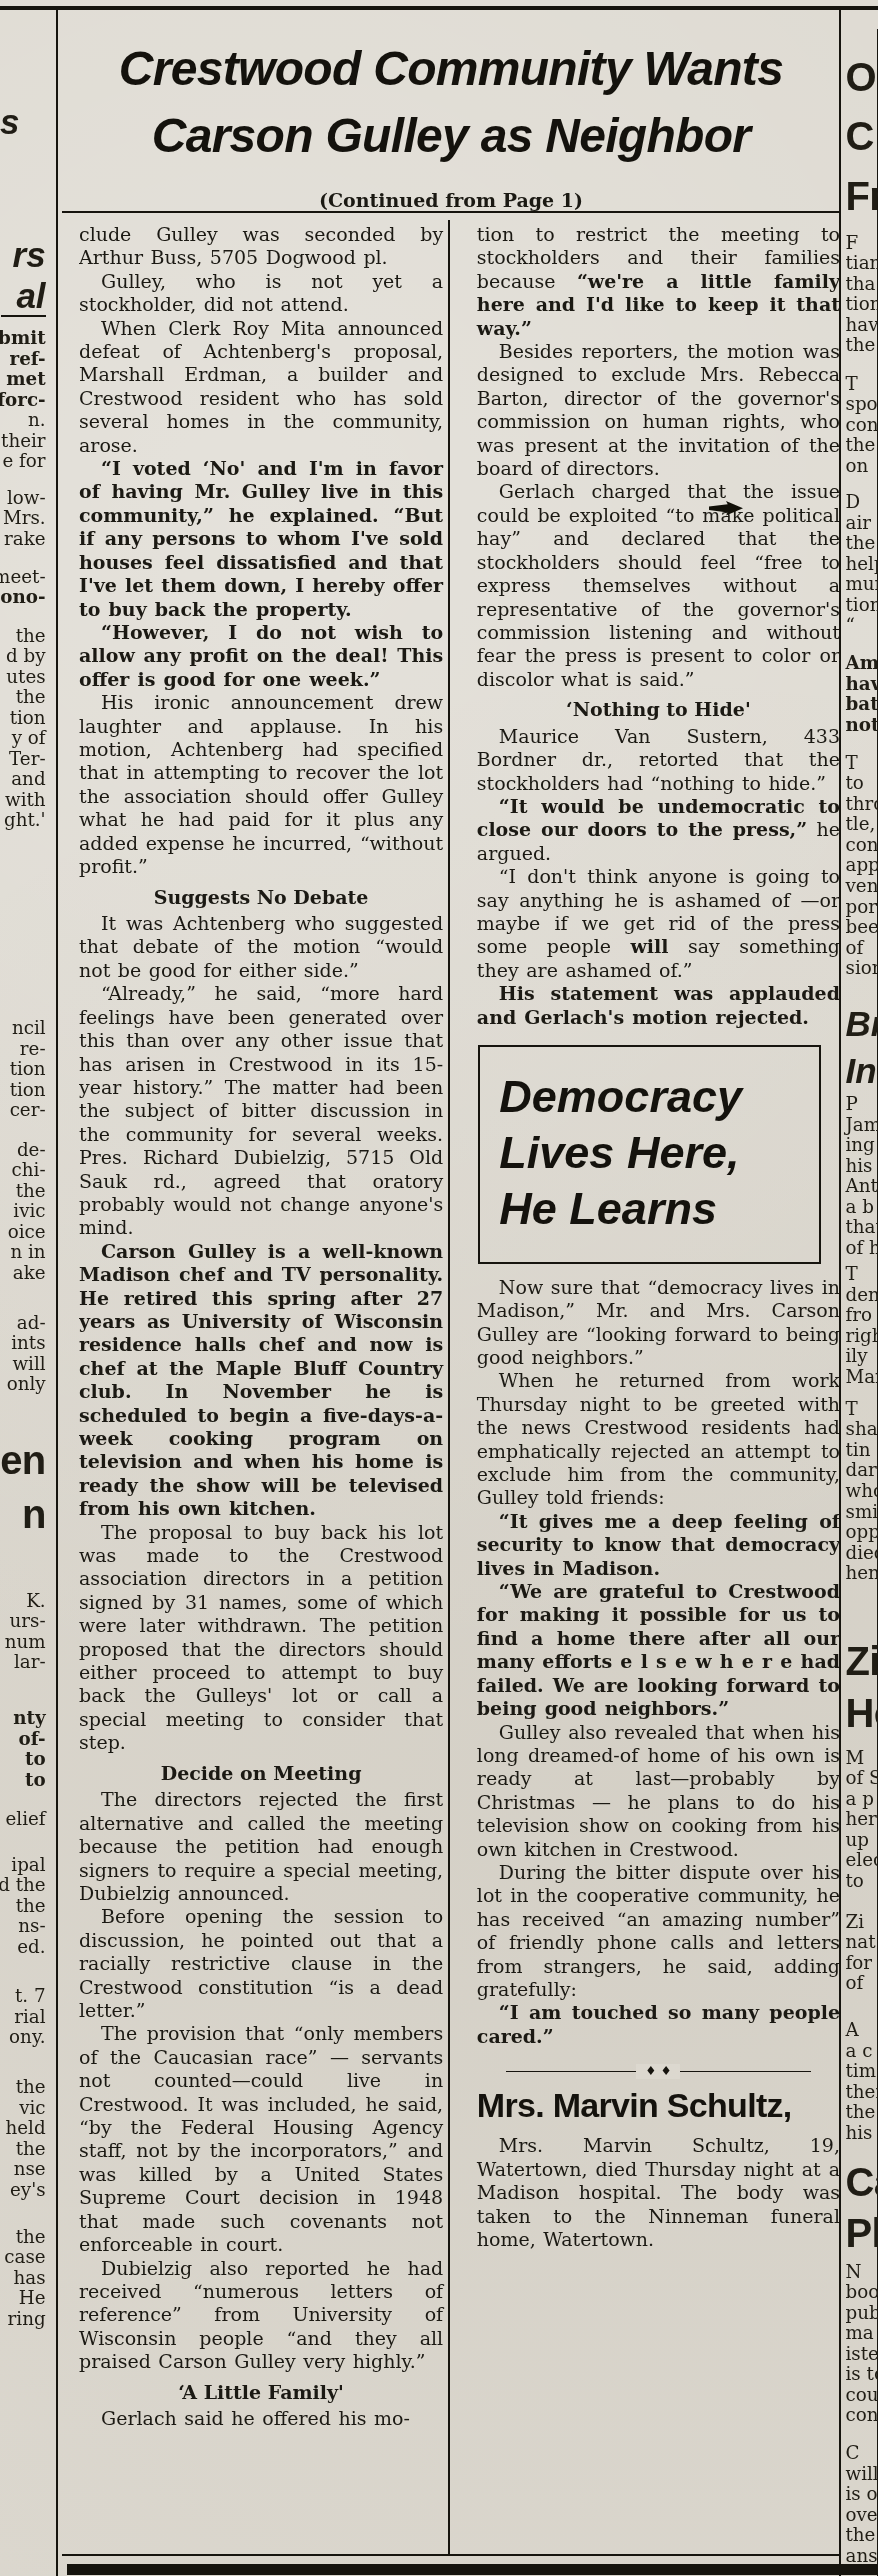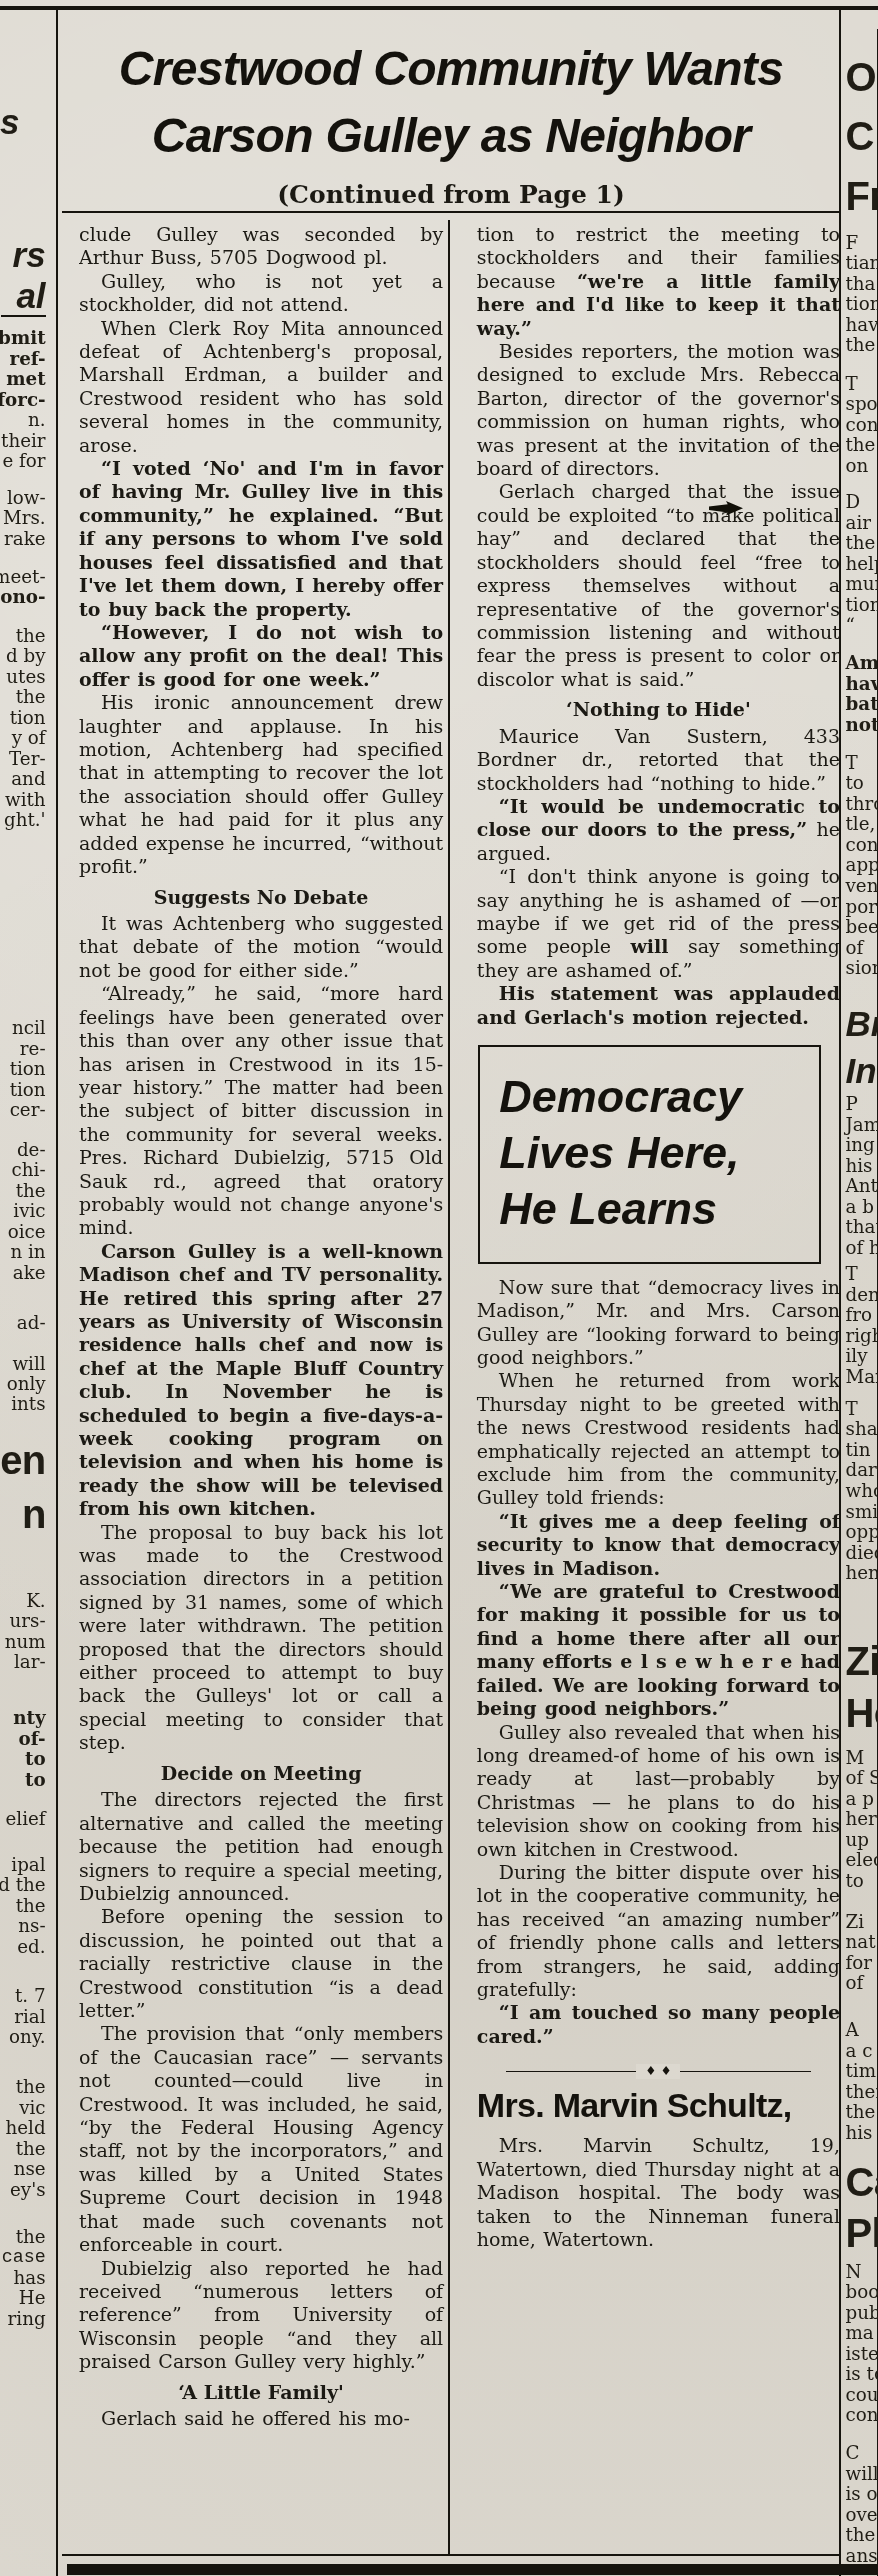--- a/index.html
+++ b/index.html
@@ -25,21 +25,21 @@
   .frag.b{font-weight:700;}
   .frag.big{font-family:"Liberation Sans",sans-serif;font-weight:700;font-size:40px;line-height:40px;letter-spacing:-0.7px;}
   .frag.big-ital{font-family:"Liberation Sans",sans-serif;font-weight:700;font-style:italic;font-size:35px;line-height:37px;}
   .frag.rule{width:45px;height:2.2px;background:#16140e;padding:0;}
   
   #masthead{position:absolute;left:62px;top:16px;width:778px;text-align:center;}
   #masthead h1{
     margin:19px 0 0 0;font-family:"Liberation Sans",sans-serif;font-style:italic;font-weight:700;
     font-size:48px;line-height:67px;letter-spacing:-0.7px;color:#14120d;
   }
-  #continued{margin-top:11px;font-size:25px;font-weight:700;}
+  #continued{margin-top:20px;font-size:19px;font-weight:700;}
   
   #cols{position:absolute;left:62px;top:223px;width:778px;height:2313px;display:flex;}
   .col{overflow:hidden;height:100%;margin-left:17px;}
   #col-1{width:381px;padding-right:3.7px;}
   #col-2{width:380px;padding-left:13px;}
   .para{
     margin:0;font-size:19px;line-height:23.4px;text-align:justify;text-indent:22px;
     word-spacing:1.5px;
   }
   .para.first{text-indent:0;}
@@ -122,21 +122,21 @@
       <span class="frag " style="top: 1080px;">tion</span>
       <span class="frag " style="top: 1100px;">cer-</span>
       <span class="frag " style="top: 1140px;">de-</span>
       <span class="frag " style="top: 1160px;">chi-</span>
       <span class="frag " style="top: 1181px;">the</span>
       <span class="frag " style="top: 1201px;">ivic</span>
       <span class="frag " style="top: 1222px;">oice</span>
       <span class="frag " style="top: 1242px;">n in</span>
       <span class="frag " style="top: 1263px;">ake</span>
       <span class="frag " style="top: 1313px;">ad-</span>
-      <span class="frag " style="top: 1394px;">ints</span>
+      <span class="frag " style="top: 1333px;">ints</span>
       <span class="frag " style="top: 1354px;">will</span>
       <span class="frag " style="top: 1374px;">only</span>
       <span class="frag big" style="top: 1440px;">en</span>
       <span class="frag big" style="top: 1494px;">n</span>
       <span class="frag " style="top: 1591px;">K.</span>
       <span class="frag " style="top: 1611px;">urs-</span>
       <span class="frag " style="top: 1632px;">num</span>
       <span class="frag " style="top: 1652px;">lar-</span>
       <span class="frag b" style="top: 1708px;">nty</span>
       <span class="frag b" style="top: 1729px;">of-</span>
@@ -151,21 +151,21 @@
       <span class="frag " style="top: 1986px;">t. 7</span>
       <span class="frag " style="top: 2007px;">rial</span>
       <span class="frag " style="top: 2027px;">ony.</span>
       <span class="frag " style="top: 2077px;">the</span>
       <span class="frag " style="top: 2098px;">vic</span>
       <span class="frag " style="top: 2118px;">held</span>
       <span class="frag " style="top: 2139px;">the</span>
       <span class="frag " style="top: 2159px;">nse</span>
       <span class="frag " style="top: 2180px;">ey's</span>
       <span class="frag " style="top: 2227px;">the</span>
-      <span class="frag " style="top: 2247px; font-family: Liberation Mono, monospace;">case</span>
+      <span class="frag " style="top: 2247px;">case</span>
       <span class="frag " style="top: 2268px;">has</span>
       <span class="frag " style="top: 2288px;">He</span>
       <span class="frag " style="top: 2309px; margin-left: 48px;">ring</span>
     </div>
 
   <div id="right-strip" class="strip">
       <span class="frag big" style="top: 57px;">O</span>
       <span class="frag big" style="top: 116px;">C</span>
       <span class="frag big" style="top: 176px;">Fr</span>
       <span class="frag " style="top: 233px;">F</span>

